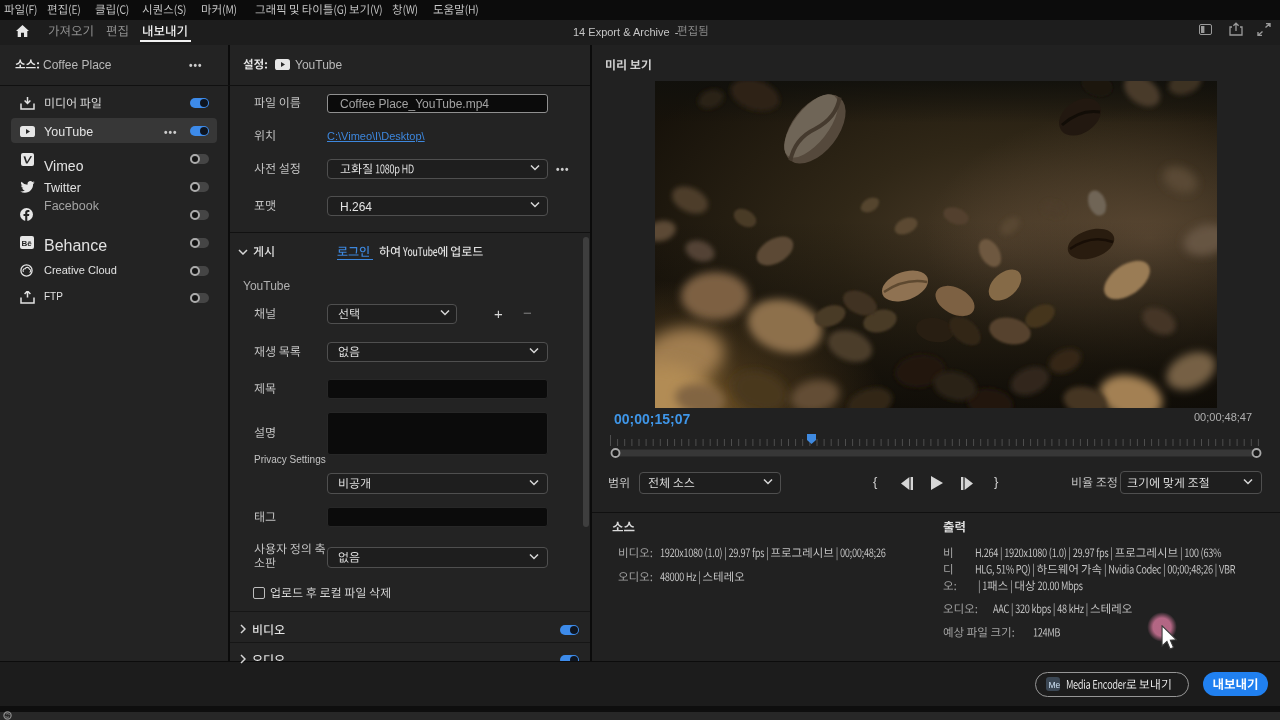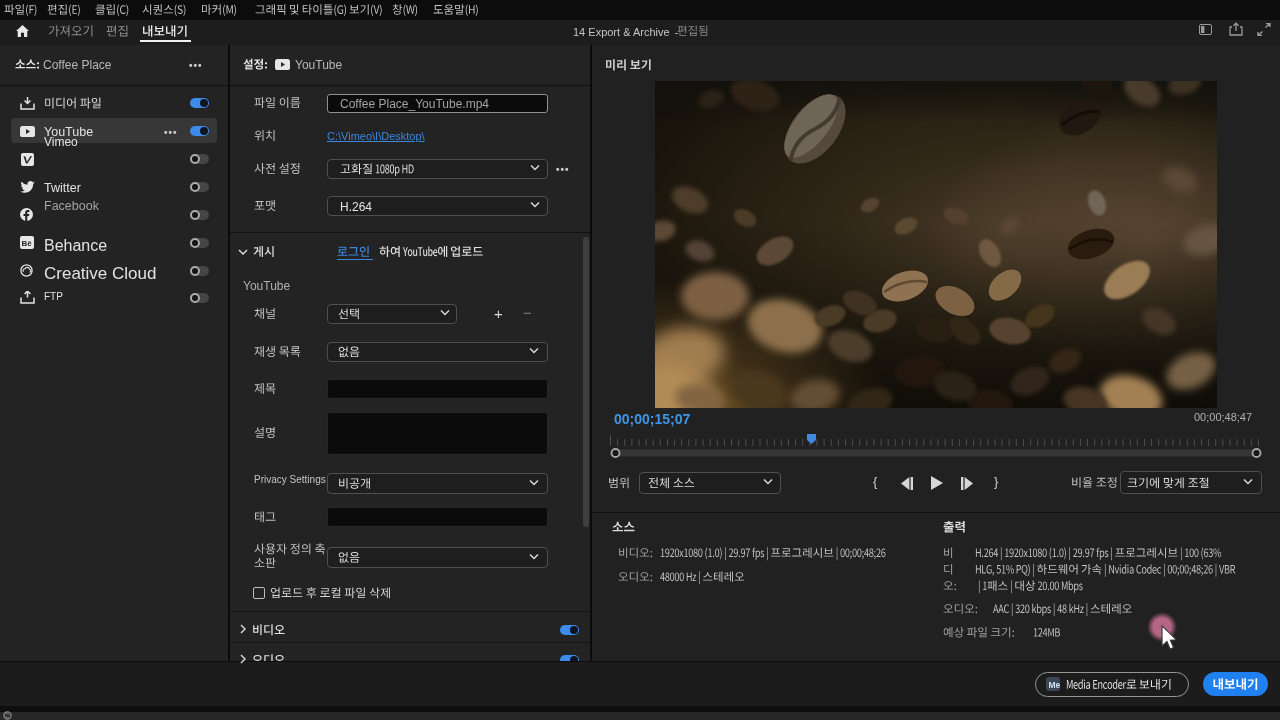--- a/index.html
+++ b/index.html
@@ -72,46 +72,46 @@
 
 <div style="left:592px;top:512px;width:688px;height:1px;background:#101010"></div>
 <div class="dd" style="left:639px;top:472px;width:140px;height:20px"></div>
 <div class="dd" style="left:1120px;top:471px;width:140px;height:21px"></div>
 
 <div class="t" style="left:573px;top:25.8px;font-size:11px;color:#c6c6c6">14 Export &amp; Archive  -</div>
 <div class="t" style="left:43px;top:58px;font-size:12px;color:#b8b8b8">Coffee Place</div>
 <div class="t dots" style="left:189px;top:60px">•••</div>
 <div class="t" style="left:44px;top:124.5px;font-size:12.5px;color:#e2e2e2">YouTube</div>
 <div class="t dots" style="left:164px;top:126.5px">•••</div>
-<div class="t" style="left:44px;top:135px;font-size:12px;color:#e2e2e2">Vimeo</div>
+<div class="t" style="left:44px;top:158px;font-size:14px;color:#e2e2e2">Vimeo</div>
 <div class="t" style="left:44px;top:180.5px;font-size:12.5px;color:#e2e2e2">Twitter</div>
 <div class="t" style="left:44px;top:199px;font-size:12.5px;color:#a3a3a3">Facebook</div>
 <div class="t" style="left:44px;top:236.5px;font-size:16px;color:#e2e2e2">Behance</div>
-<div class="t" style="left:44px;top:264px;font-size:17px;color:#e2e2e2">Creative Cloud</div>
+<div class="t" style="left:44px;top:264px;font-size:11px;color:#e2e2e2">Creative Cloud</div>
 <div class="t" style="left:44px;top:291px;font-size:10px;color:#e2e2e2">FTP</div>
 <div class="t" style="left:295px;top:58px;font-size:12px;color:#b8b8b8">YouTube</div>
 <div class="t" style="left:340px;top:96.5px;font-size:12px;color:#a3a3a3">Coffee Place_YouTube.mp4</div>
 <div class="t" style="left:327px;top:130px;font-size:11px;color:#3d87dd;text-decoration:underline">C:\Vimeo\I\Desktop\</div>
 <div class="t" style="left:340px;top:199.5px;font-size:12px;color:#e3e3e3">H.264</div>
 <div class="t" style="left:243px;top:278.5px;font-size:12px;color:#b0b0b0">YouTube</div>
 <div style="left:337px;top:258.5px;width:36px;height:1px;background:#3d87dd"></div>
 <div class="t" style="left:494px;top:304.5px;font-size:15px;color:#d9d9d9">+</div>
 <div class="t" style="left:523px;top:303.5px;font-size:15px;color:#7e7e7e">−</div>
-<div class="t" style="left:254px;top:474px;font-size:10px;color:#c3c3c3">Privacy Settings</div>
+<div class="t" style="left:254px;top:454px;font-size:10px;color:#c3c3c3">Privacy Settings</div>
 <div class="t" style="left:614px;top:410.5px;font-size:14px;color:#3f96e8;font-weight:bold">00;00;15;07</div>
 <div class="t" style="left:1194px;top:411px;font-size:11px;color:#b0b0b0">00;00;48;47</div>
 <div class="t" style="left:873px;top:474px;font-size:13px;color:#cfcfcf">{</div>
 <div class="t" style="left:994px;top:474px;font-size:13px;color:#cfcfcf">}</div>
 
 <div class="botbar"></div>
 <div class="darkstrip"></div>
 <div class="statusbar"></div>
 <div class="mebtn"></div>
 <div class="mebadge"></div>
-<div class="t" style="left:1048.5px;top:680px;font-size:8.5px;font-weight:bold;color:#cfe2f4">Me</div>
+<div class="t" style="left:1048.5px;top:680px;font-size:8.5px;font-weight:normal;color:#cfe2f4">Me</div>
 <div class="exbtn"></div>
 <div class="pinkc"></div>
 
 <svg style="position:absolute;left:16px;top:25px" width="13" height="12" viewBox="0 0 13 12">
 <path d="M6.5 0 L13 6 L11.3 6 L11.3 12 L8 12 L8 7.8 L5 7.8 L5 12 L1.7 12 L1.7 6 L0 6 Z" fill="#e8e8e8"></path>
     </svg>
 
 <div style="left:140px;top:40px;width:51px;height:2px;background:#f2f2f2"></div>
 
 <svg style="position:absolute;left:1199px;top:24px" width="13" height="11" viewBox="0 0 13 11">

